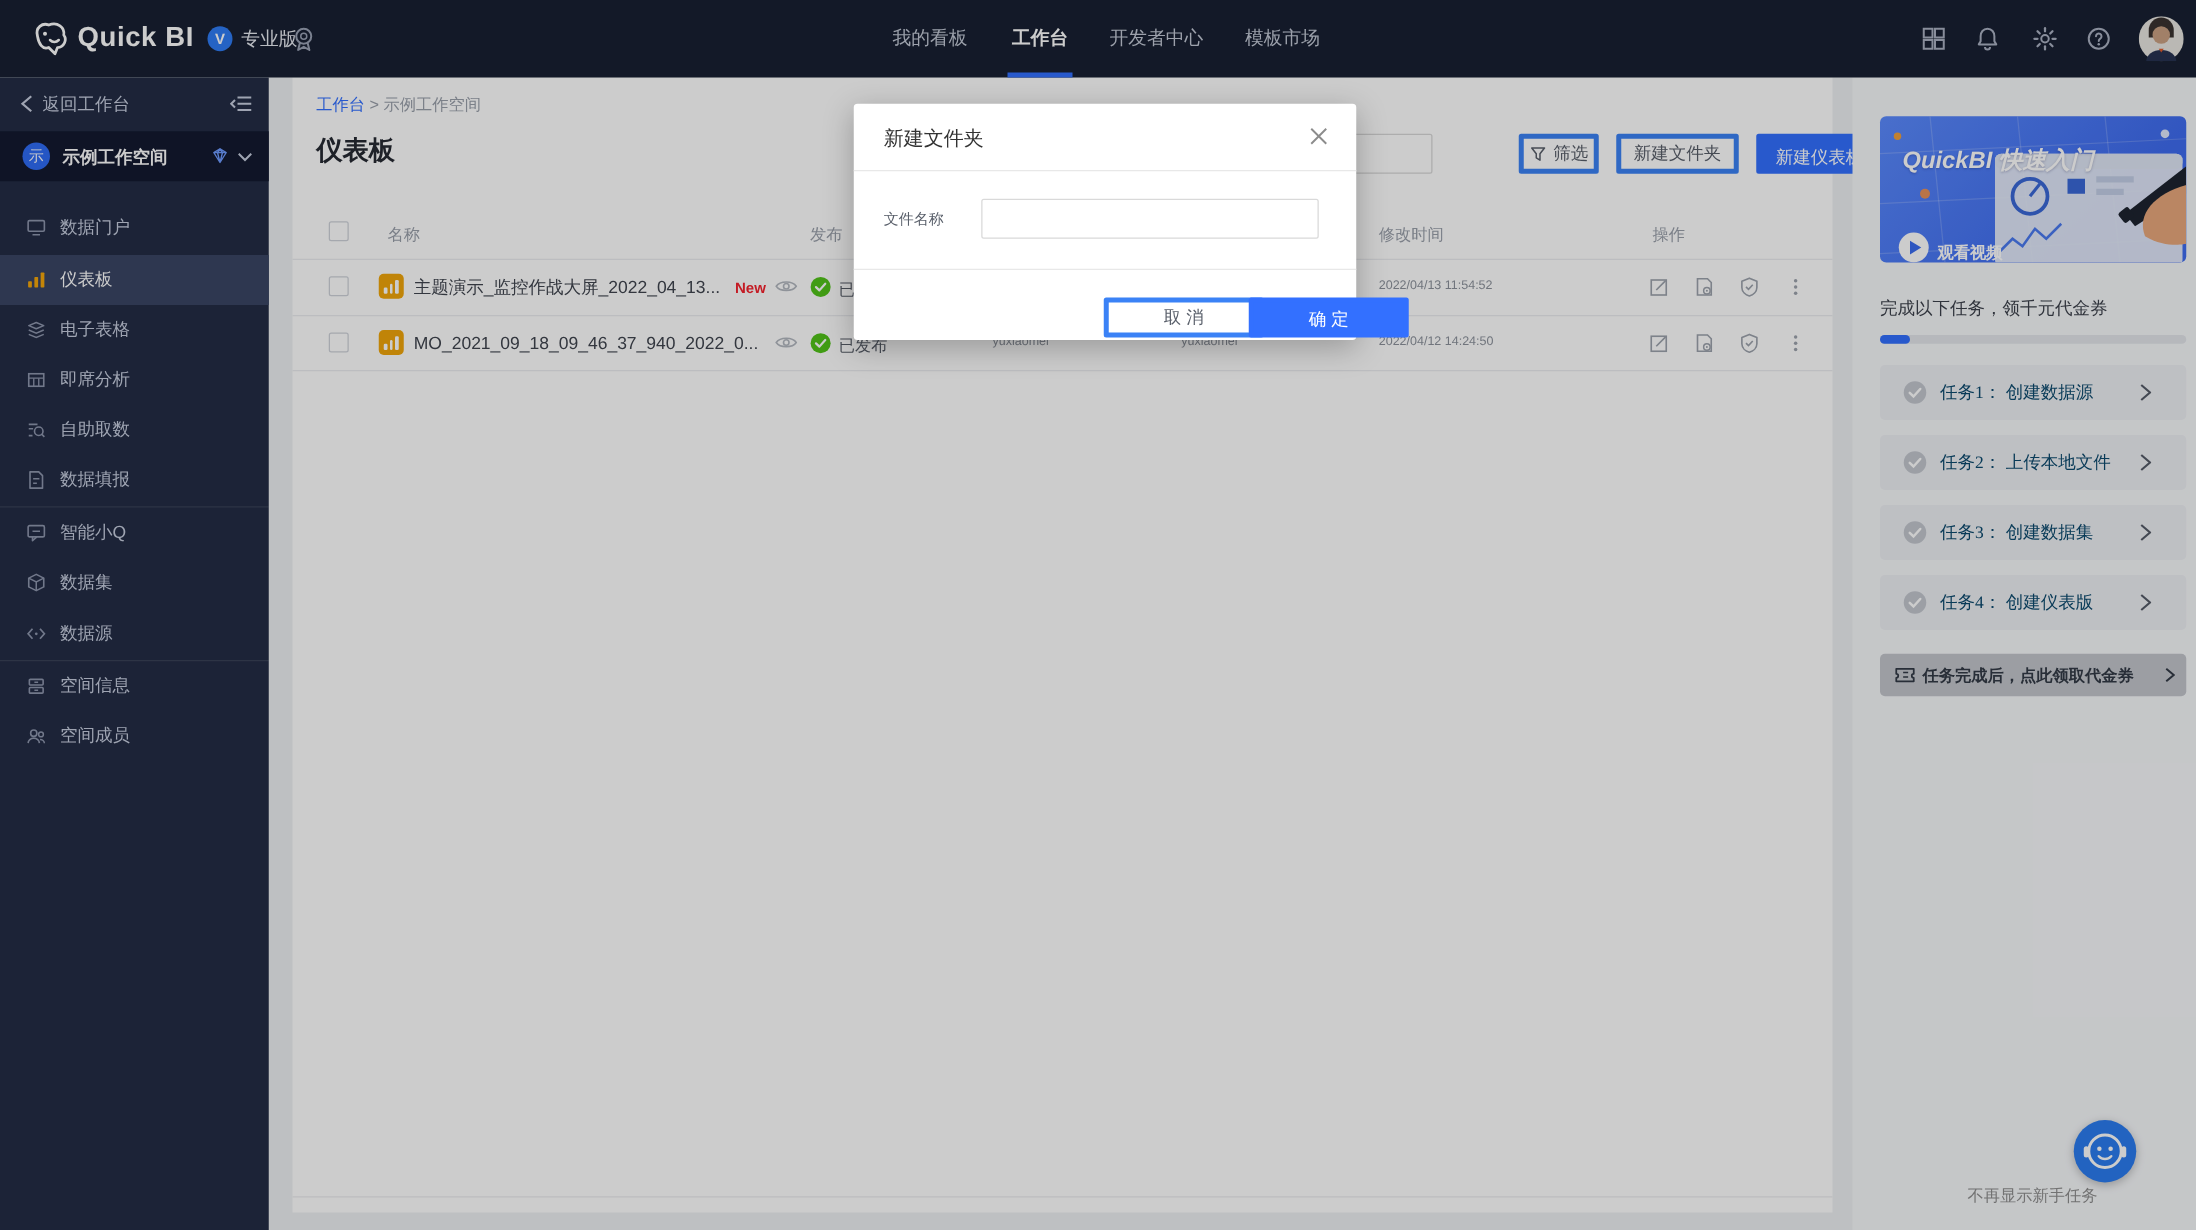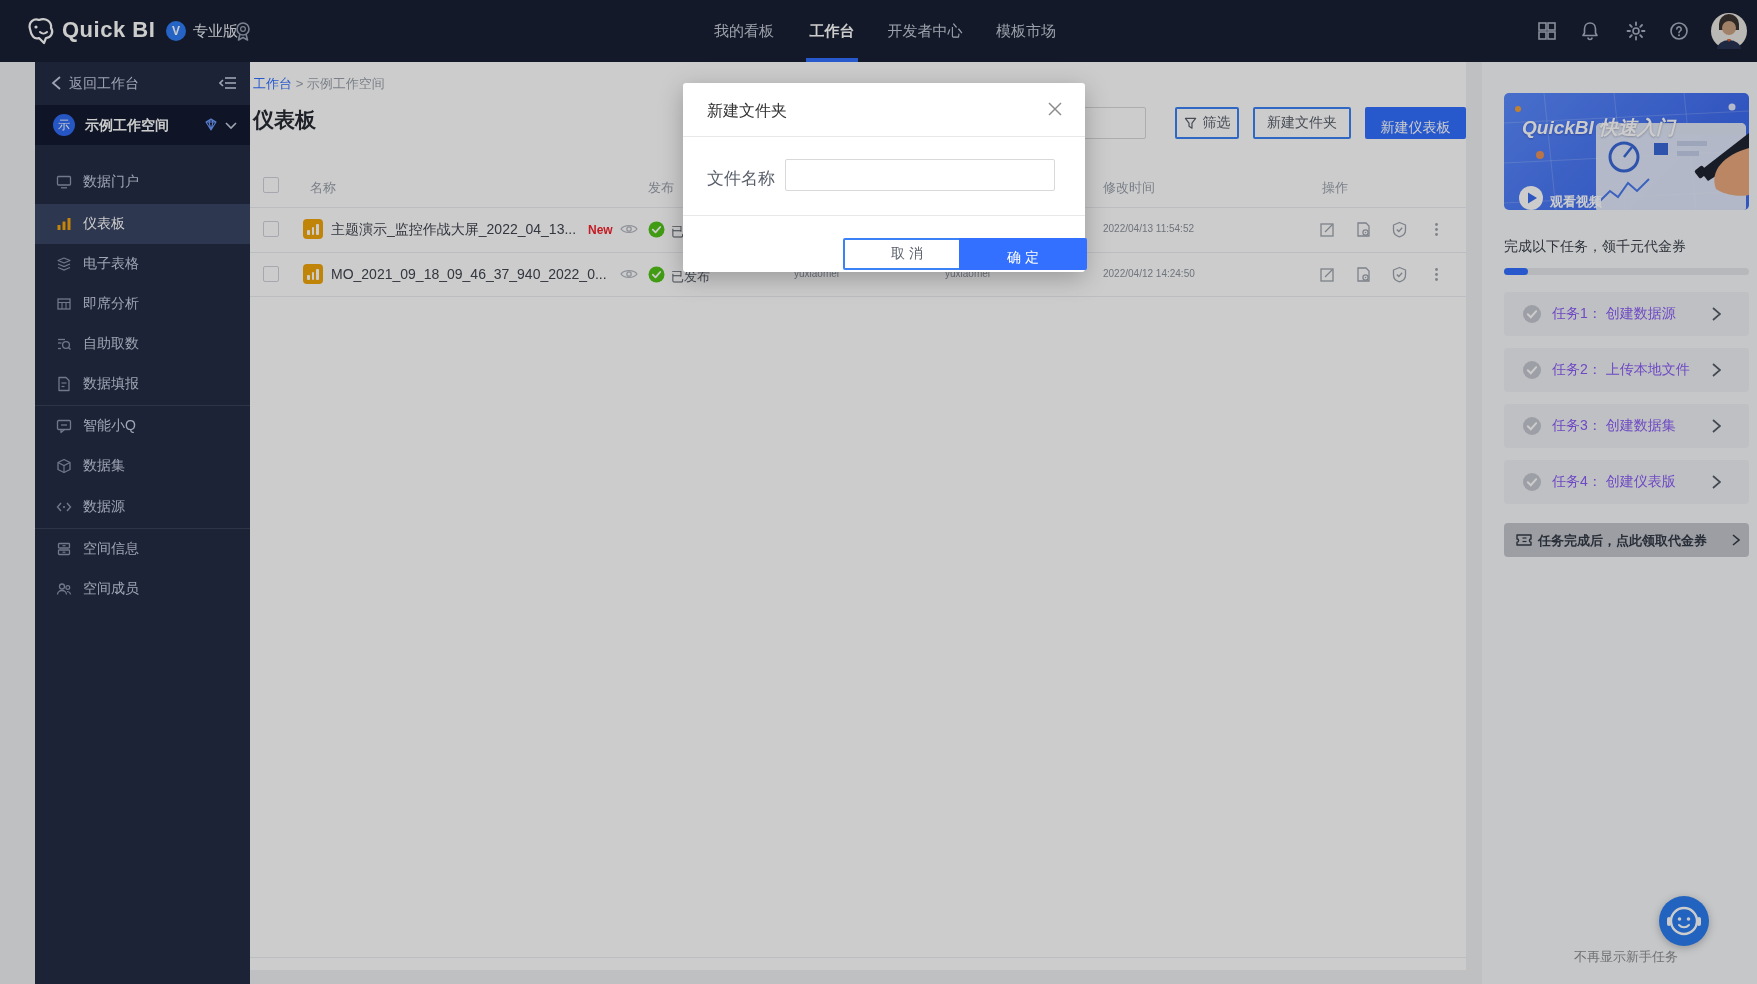--- a/index.html
+++ b/index.html
@@ -13,42 +13,42 @@
   .brand-name{left:62px;top:17px;color:#fff;font-size:22px;font-weight:bold;letter-spacing:.5px;}
   .v-badge{left:166px;top:21px;width:20px;height:20px;border-radius:50%;background:#2f7cf6;color:#fff;
            font-size:12px;font-weight:bold;text-align:center;line-height:20px;}
   .edition{left:193px;top:22px;color:#e8ebf2;font-size:15px;}
   .navtab{top:0;height:62px;line-height:62px;color:#c3c9d6;font-size:15px;text-align:center;cursor:pointer;}
   .navtab.active{color:#fff;font-weight:bold;}
   .tab-underline{left:806px;top:58px;width:52px;height:4px;background:#3370ff;}
   .topicon{top:21px;width:20px;height:20px;}
 
   
-  .sidebar{left:0;top:62px;width:215px;height:922px;background:#232c45;z-index:10;margin-left:35px;}
+  .sidebar{left:0;top:62px;width:215px;height:922px;background:#232c45;z-index:10;}
   .sb-back{left:0;top:0;width:215px;height:43px;color:#c7cedf;font-size:14px;}
   .workspace{left:0;top:43px;width:215px;height:40px;background:#131a30;}
   .ws-avatar{left:18px;top:9px;width:22px;height:22px;border-radius:50%;background:#2f6cf6;color:#fff;
              font-size:12px;text-align:center;line-height:22px;}
   .ws-name{left:50px;top:12px;color:#fff;font-size:14px;font-weight:bold;}
   .sb-item{left:0;width:215px;height:40px;color:#c7cedf;font-size:14px;cursor:pointer;}
   .sb-item .lbl{position:absolute;left:48px;top:11px;}
   .sb-item .ic{position:absolute;left:21px;top:12px;width:16px;height:16px;}
   .sb-item.active{background:#3a4565;color:#fff;}
   .sb-div{left:0;width:215px;height:1px;background:rgba(255,255,255,.10);}
 
   
   .main-card{left:234px;top:62px;width:1232px;height:908px;background:#ffffff;}
   .crumb{top:75px;font-size:13px;}
   .crumb-link{color:#3370ff;cursor:pointer;}
   .crumb-sep{color:#9aa0ab;}
   .crumb-cur{color:#9aa0ab;}
   .page-title{left:253px;top:106px;font-size:21px;color:#262a33;font-weight:bold;}
 
-  .btn{height:32px;border:2px solid #3b82f6;background:#fff;border-radius:2px;font-size:14px;color:#595f6a;
-       display:flex;align-items:center;justify-content:center;gap:6px;cursor:pointer;}
+  .btn{height:32px;border:4px solid #3b82f6;background:#fff;border-radius:2px;font-size:14px;color:#595f6a;
+       display:flex;align-items:center;justify-content:center;gap:6px;cursor:pointer;margin-left:40px;}
   .btn-primary{background:#3370ff;border-color:#3370ff;color:#fff;align-items:flex-end;}
   .search-stub{left:955px;top:107px;width:191px;height:32px;background:#fff;border:1px solid #d9d9d9;border-radius:2px;}
 
   .th{font-size:13px;color:#9aa0ab;font-family:Liberation Mono, monospace;}
   .td{font-size:10px;color:#8c929c;}
   .row-line{left:234px;width:1232px;height:1px;background:#ebedf0;}
   .checkbox{width:16px;height:16px;border:1px solid #cfd3da;border-radius:2px;background:#fff;cursor:pointer;}
   .name-text{font-size:14px;color:#40454f;cursor:pointer;}
   .new-badge{color:#f5222d;font-size:12px;font-weight:bold;}
   .status-txt{font-size:13px;color:#595f6a;}
@@ -59,35 +59,35 @@
   
   .rpanel{left:1482px;top:62px;width:275px;height:922px;background:#f7f9fb;}
   .banner{left:22px;top:31px;width:245px;height:117px;border-radius:5px;overflow:hidden;cursor:pointer;
           background:linear-gradient(135deg,#5b8bff 0%,#3f6cf0 70%);}
   .banner-title{left:18px;top:22px;color:#fff;font-size:19px;font-weight:bold;font-style:italic;text-shadow:0 1px 2px rgba(0,0,60,.25);}
   .watch{left:46px;top:100px;color:#fff;font-size:13px;font-weight:bold;}
   .tasks-intro{left:22px;top:176px;font-size:14px;color:#3d424c;}
   .progress-track{left:22px;top:206px;width:245px;height:7px;border-radius:4px;background:#e4e7ec;}
   .progress-fill{left:22px;top:206px;width:24px;height:7px;border-radius:4px;background:#3370ff;}
   .task-card{left:22px;width:245px;height:44px;background:#eef0f4;border-radius:4px;cursor:pointer;}
-  .task-lbl{position:absolute;left:48px;top:13px;font-size:14px;color:#8b5cf6;white-space:nowrap;}
+  .task-lbl{position:absolute;left:48px;top:13px;font-size:14px;color:#0c4a6e;white-space:nowrap;font-family:Liberation Serif, serif;}
   .claim-bar{left:22px;top:461px;width:245px;height:34px;background:#c3c6cc;border-radius:4px;cursor:pointer;}
   .claim-txt{position:absolute;left:34px;top:9px;font-size:13px;font-weight:bold;color:#333a46;white-space:nowrap;}
   .hide-tasks{left:92px;top:886px;font-size:13px;color:#8f8f8f;cursor:pointer;}
   .chat-fab{left:1659px;top:896px;width:50px;height:50px;border-radius:50%;background:#2b7cf0;z-index:20;cursor:pointer;
             box-shadow:0 2px 8px rgba(0,0,0,.25);}
 
   
   .dim{left:0;top:0;width:1757px;height:984px;background:rgba(0,0,0,.2);z-index:50;}
   .modal{left:683px;top:83px;width:402px;height:189px;background:#fff;border-radius:3px;z-index:60;
          box-shadow:0 6px 24px rgba(0,0,0,.25);}
   .modal-title{position:absolute;left:24px;top:18px;font-size:16px;color:#333;font-weight:500;}
   .modal-close{position:absolute;left:364px;top:18px;width:16px;height:16px;cursor:pointer;}
   .modal-hdiv{position:absolute;left:0;top:53px;width:402px;height:1px;background:#e8e8e8;}
-  .modal-label{position:absolute;left:24px;top:84px;font-size:17px;color:#595f6a;}
+  .modal-label{position:absolute;left:24px;top:84px;font-size:12px;color:#595f6a;}
   .modal-input{position:absolute;left:102px;top:76px;width:270px;height:32px;border:1px solid #d9d9d9;border-radius:2px;
                font-size:14px;padding:0 8px;outline:none;}
   .modal-fdiv{position:absolute;left:0;top:132px;width:402px;height:1px;background:#e8e8e8;}
   .modal-btn{position:absolute;top:155px;width:128px;height:32px;font-size:14px;}
 </style>
 </head>
 <body>
 
 <div class="stage">
 

